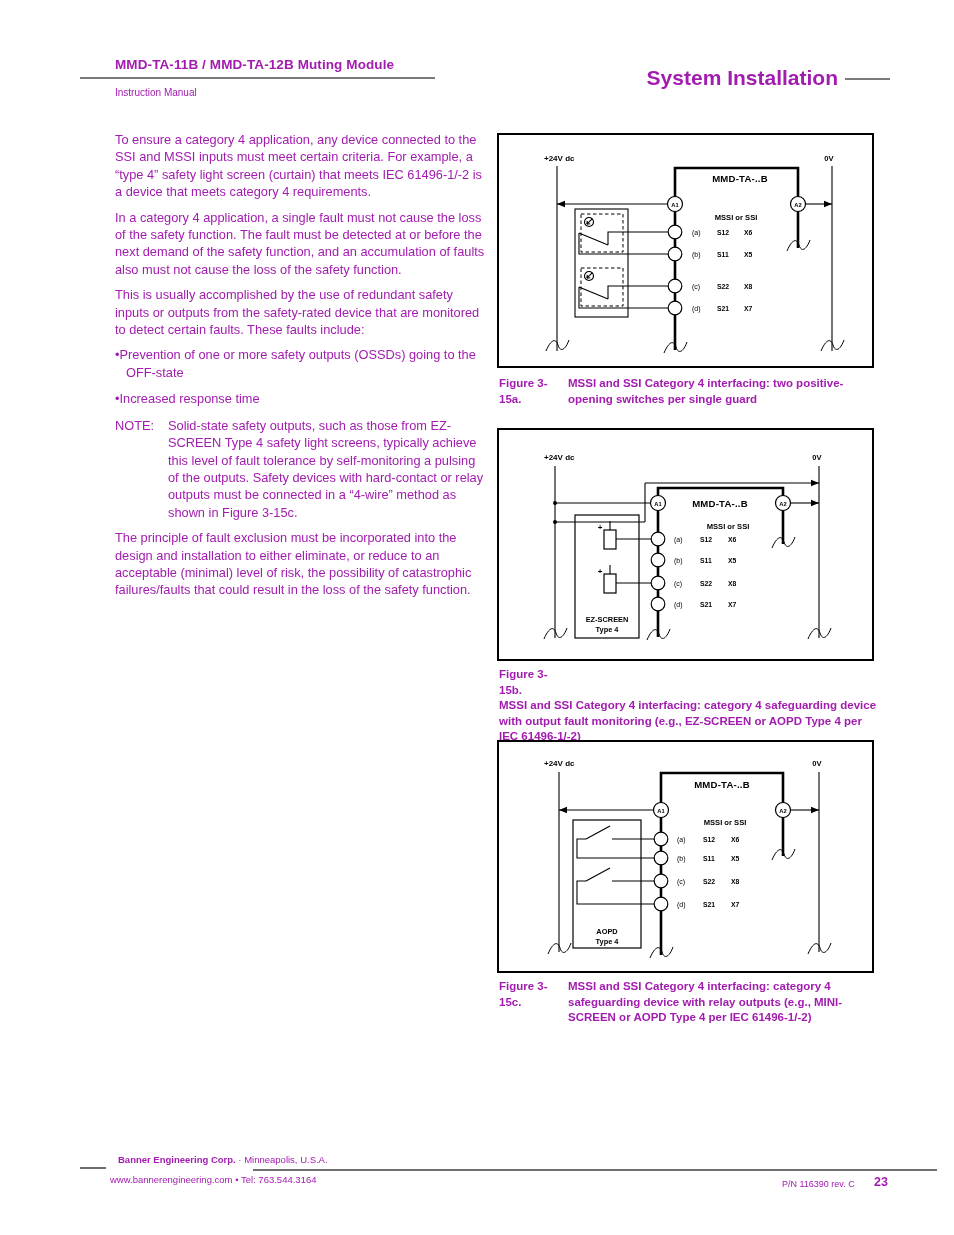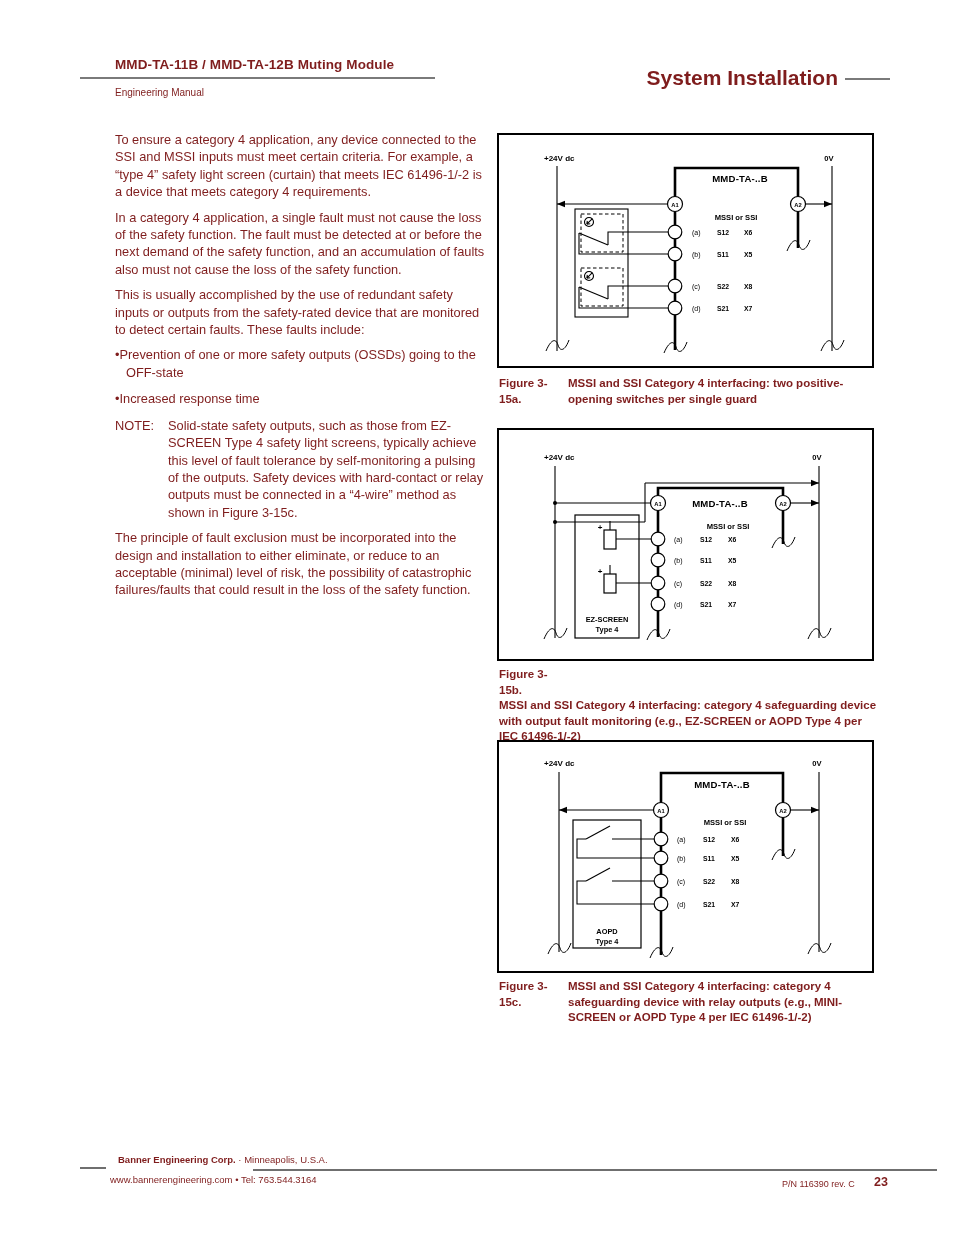--- a/index.html
+++ b/index.html
@@ -1,18 +1,18 @@
 <!DOCTYPE html>
 <html><head>
 <meta charset="utf-8">
 <style>
   html,body { margin:0; padding:0; background:#e8e8e8; }
   .page {
     position:relative; width:954px; height:1235px; background:#ffffff;
-    font-family:"Liberation Sans", sans-serif; color:#7f1d1d; overflow:hidden;
+    font-family:"Liberation Sans", sans-serif; color:#a21caf; overflow:hidden;
     margin:0 auto;
   }
   
   .doc-title { position:absolute; left:115px; top:57px; font-size:13.5px; font-weight:bold; letter-spacing:0.1px; }
   .title-rule { position:absolute; left:80px; top:77px; width:355px; height:2px; background:#7a7a7a; }
   .doc-subtitle { position:absolute; left:115px; top:87px; font-size:10px; }
   .section-title { position:absolute; top:66px; right:116px; font-size:21px; font-weight:bold; }
   .section-dash { position:absolute; left:845px; top:78px; width:45px; height:2px; background:#7a7a7a; }
   
   .body-col { position:absolute; left:115px; top:131px; width:370px; font-size:12.8px; line-height:17.4px; }
@@ -59,21 +59,21 @@
   .footer-pn { position:absolute; left:782px; top:1179px; font-size:9px; }
   .footer-page { position:absolute; left:874px; top:1175px; font-size:12.5px; font-weight:bold; }
 </style>
 </head>
 <body>
 
 <div class="page">
 
   <div class="doc-title">MMD-TA-11B / MMD-TA-12B Muting Module</div>
   <div class="title-rule"></div>
-  <div class="doc-subtitle">Engineering Manual</div>
+  <div class="doc-subtitle">Instruction Manual</div>
   <div class="section-title">System Installation</div>
   <div class="section-dash"></div>
 
   <div class="body-col">
     <p>To ensure a category 4 application, any device connected to the SSI and MSSI inputs must meet certain criteria. For example, a “type 4” safety light screen (curtain) that meets IEC 61496-1/-2 is a device that meets category 4 requirements.</p>
     <p>In a category 4 application, a single fault must not cause the loss of the safety function. The fault must be detected at or before the next demand of the safety function, and an accumulation of faults also must not cause the loss of the safety function.</p>
     <p>This is usually accomplished by the use of redundant safety inputs or outputs from the safety-rated device that are monitored to detect certain faults. These faults include:</p>
     <div class="bullet-item">Prevention of one or more safety outputs (OSSDs) going to the OFF-state</div>
     <div class="bullet-item">Increased response time</div>
     <div class="note-block">

